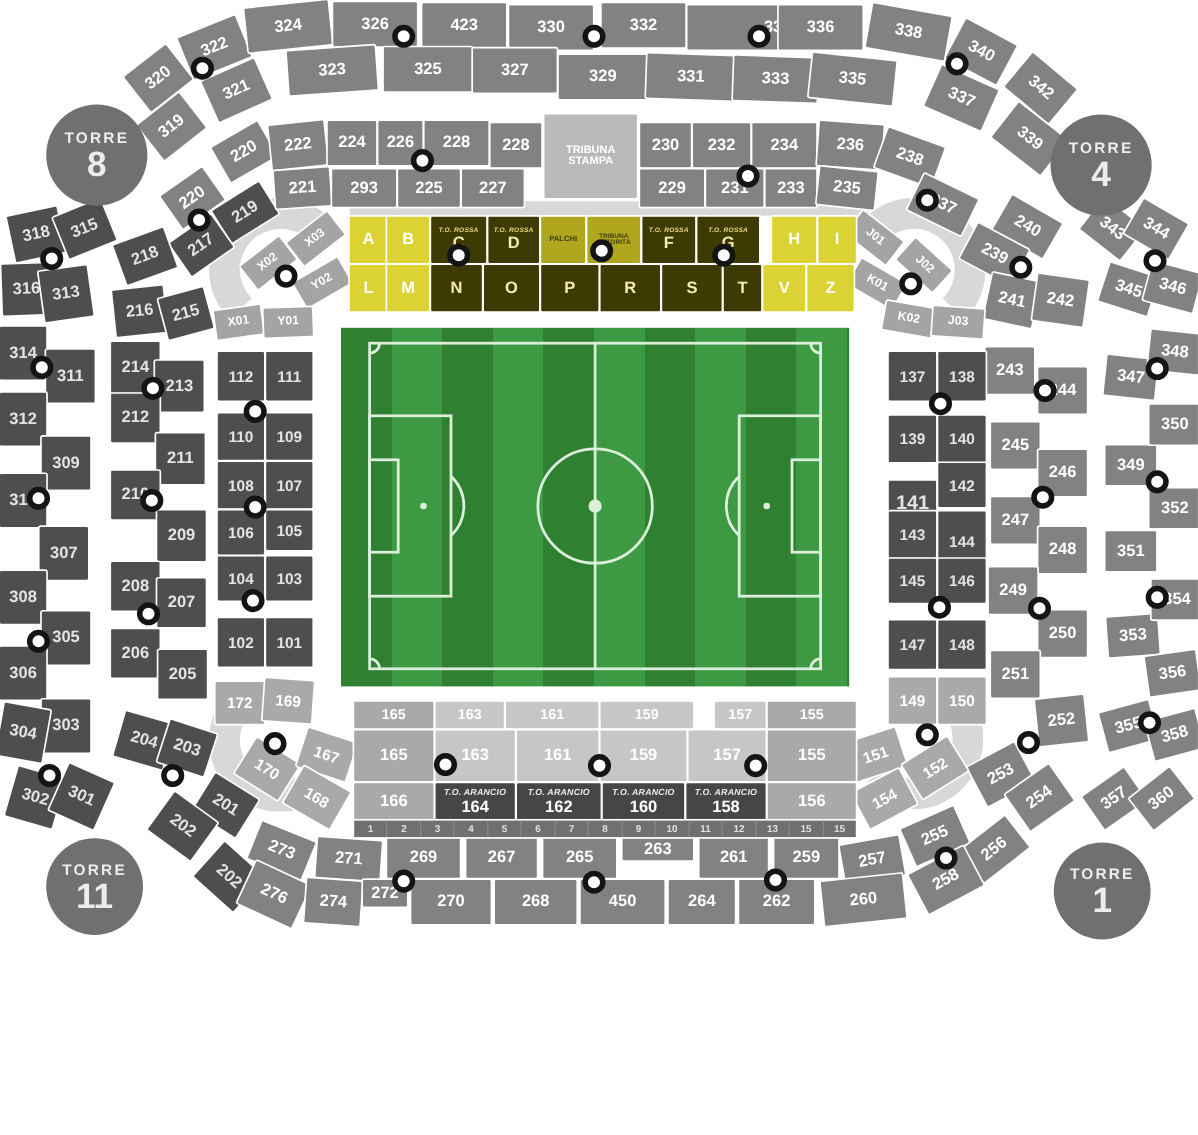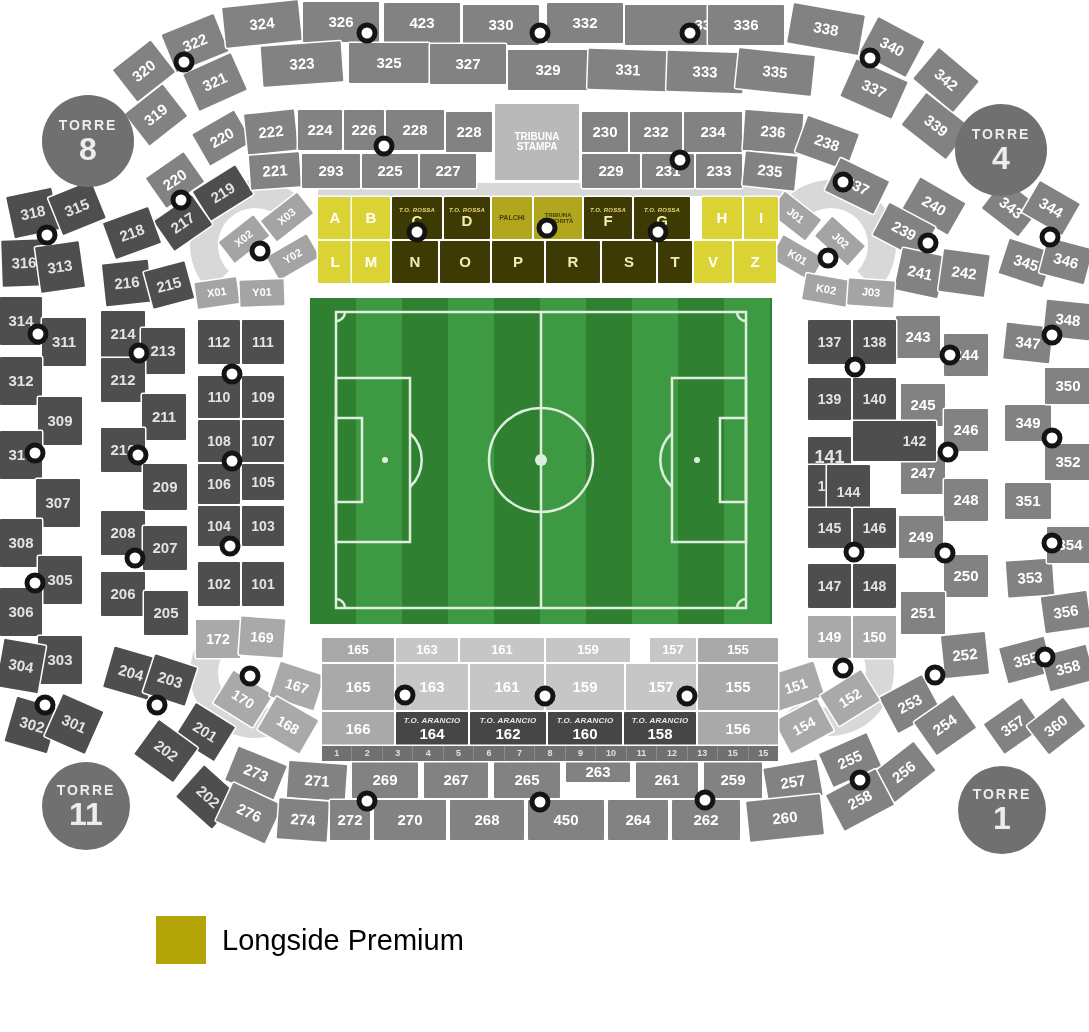--- a/index.html
+++ b/index.html
@@ -455,21 +455,21 @@
       </div>
       <div class="section c-g1" style="left: 878px; top: 754px; width: 52px; height: 36px; transform: rotate(-38deg);">
         <span class="lbl">256</span>
       </div>
       <div class="section c-g1" style="left: 222px; top: 792px; width: 54px; height: 42px; transform: rotate(25deg);">
         <span class="lbl">276</span>
       </div>
       <div class="section c-g1" style="left: 278px; top: 800px; width: 50px; height: 40px; transform: rotate(4deg);">
         <span class="lbl">274</span>
       </div>
-      <div class="section c-g1" style="left: 330px; top: 800px; width: 40px; height: 40px;">
+      <div class="section c-g1" style="left: 330px; top: 800px; width: 40px; height: 24px;">
         <span class="lbl">272</span>
       </div>
       <div class="section c-g1" style="left: 374px; top: 800px; width: 72px; height: 40px;">
         <span class="lbl">270</span>
       </div>
       <div class="section c-g1" style="left: 450px; top: 800px; width: 74px; height: 40px;">
         <span class="lbl">268</span>
       </div>
       <div class="section c-g1" style="left: 528px; top: 800px; width: 76px; height: 40px;">
         <span class="lbl">450</span>
@@ -560,27 +560,27 @@
       </div>
       <div class="section c-g2" style="left: 808px; top: 378px; width: 43px; height: 42px; font-size: 14px;">
         <span class="lbl">139</span>
       </div>
       <div class="section c-g2" style="left: 853px; top: 378px; width: 43px; height: 42px; font-size: 14px;">
         <span class="lbl">140</span>
       </div>
       <div class="section c-g2" style="left: 808px; top: 437px; width: 43px; height: 40px; font-size: 18px;">
         <span class="lbl">141</span>
       </div>
-      <div class="section c-g2" style="left: 853px; top: 421px; width: 43px; height: 40px; font-size: 14px; padding-left: 40px;">
+      <div class="section c-g2" style="left: 853px; top: 421px; width: 43px; height: 40px; font-size: 14px;">
         <span class="lbl">142</span>
       </div>
       <div class="section c-g2" style="left: 808px; top: 465px; width: 43px; height: 42px; font-size: 14px;">
         <span class="lbl">143</span>
       </div>
-      <div class="section c-g2" style="left: 827px; top: 465px; width: 43px; height: 54px; font-size: 14px;">
+      <div class="section c-g2" style="left: 853px; top: 465px; width: 43px; height: 54px; font-size: 14px;">
         <span class="lbl">144</span>
       </div>
       <div class="section c-g2" style="left: 808px; top: 508px; width: 43px; height: 40px; font-size: 14px;">
         <span class="lbl">145</span>
       </div>
       <div class="section c-g2" style="left: 853px; top: 508px; width: 43px; height: 40px; font-size: 14px;">
         <span class="lbl">146</span>
       </div>
       <div class="section c-g2" style="left: 808px; top: 564px; width: 43px; height: 44px; font-size: 14px;">
         <span class="lbl">147</span>
@@ -820,17 +820,13 @@
       <div class="tower" style="left: 86px; top: 806px; width: 88px; height: 88px;">
         <span class="tname">TORRE</span>
         <span class="tnum">11</span>
       </div>
       <div class="tower" style="left: 1002px; top: 810px; width: 88px; height: 88px;">
         <span class="tname">TORRE</span>
         <span class="tnum">1</span>
       </div>
     </div>
 
-  <div id="legend">
-    <span class="swatch"></span>
-    <span class="legend-text">Longside Premium</span>
-  </div>
 </div>
 
 </body></html>

